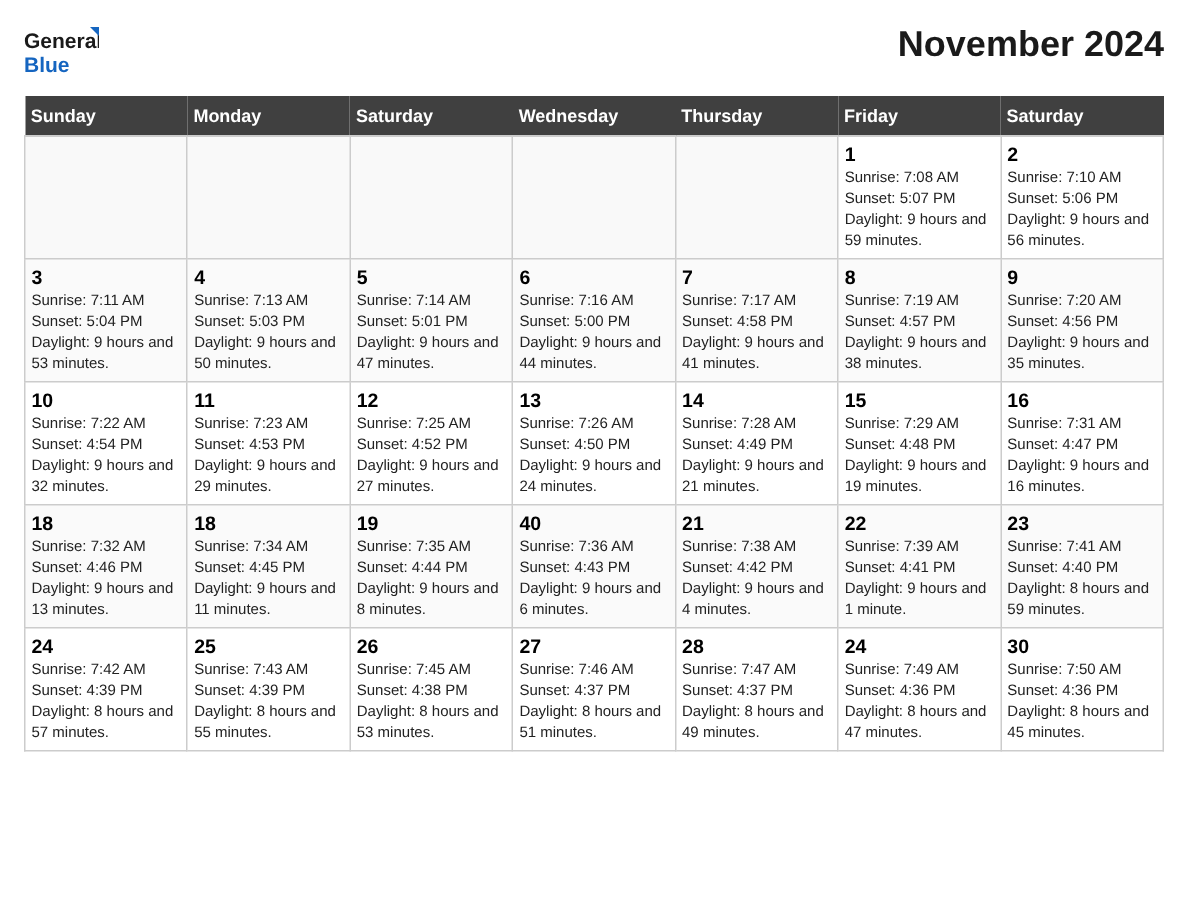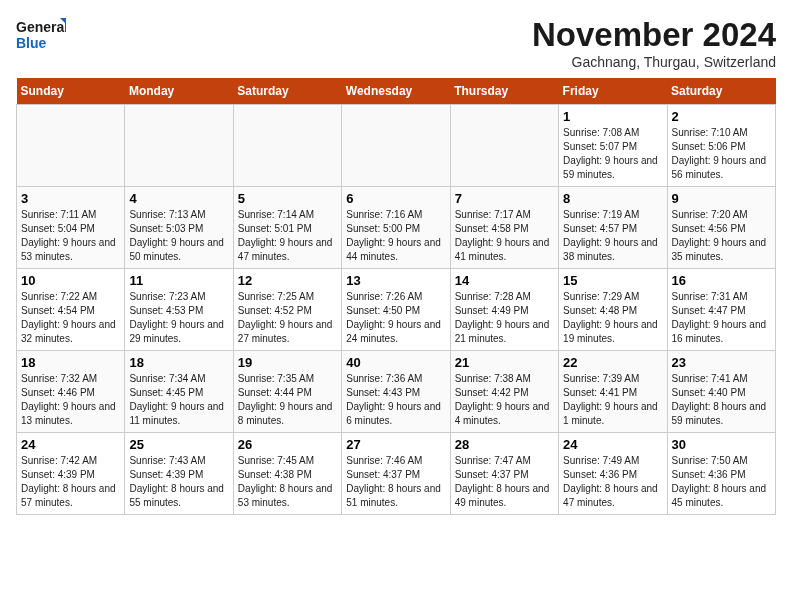--- a/index.html
+++ b/index.html
@@ -18,35 +18,35 @@
     }
     .logo {
       display: flex;
       align-items: center;
       gap: 4px;
     }
     .title-area {
       text-align: right;
     }
     .month-title {
-      font-size: 33px;
+      font-size: 24px;
       font-weight: bold;
       color: #1a1a1a;
     }
     .location {
       font-size: 14px;
       color: #333;
     }
     table {
       width: 100%;
       border-collapse: collapse;
       font-size: 11px;
     }
     th {
-      background-color: #c2410c;
+      background-color: #404040;
       color: #fff;
       padding: 6px 4px;
       text-align: left;
       font-size: 12px;
       font-weight: bold;
     }
     td {
       border: 1px solid #ccc;
       vertical-align: top;
       padding: 4px;
@@ -77,21 +77,20 @@
 <div class="header-area">
   <div class="logo">
   <svg width="50" height="40" viewBox="0 0 50 40">
     <text x="0" y="16" font-size="14" font-weight="bold" font-family="Arial" fill="#1a1a1a">General</text>
     <text x="0" y="32" font-size="14" font-weight="bold" font-family="Arial" fill="#1565c0">Blue</text>
     <polygon points="44,2 52,2 52,10" fill="#1565c0"></polygon>
   </svg>
 </div>
   <div class="title-area">
     <div class="month-title">November 2024</div>
-    <div class="location">Gachnang, Thurgau, Switzerland</div>
   </div>
 </div>
 
 <table>
   <thead>
     <tr>
     <th>Sunday</th>
         <th>Monday</th>
         <th>Saturday</th>
         <th>Wednesday</th>

